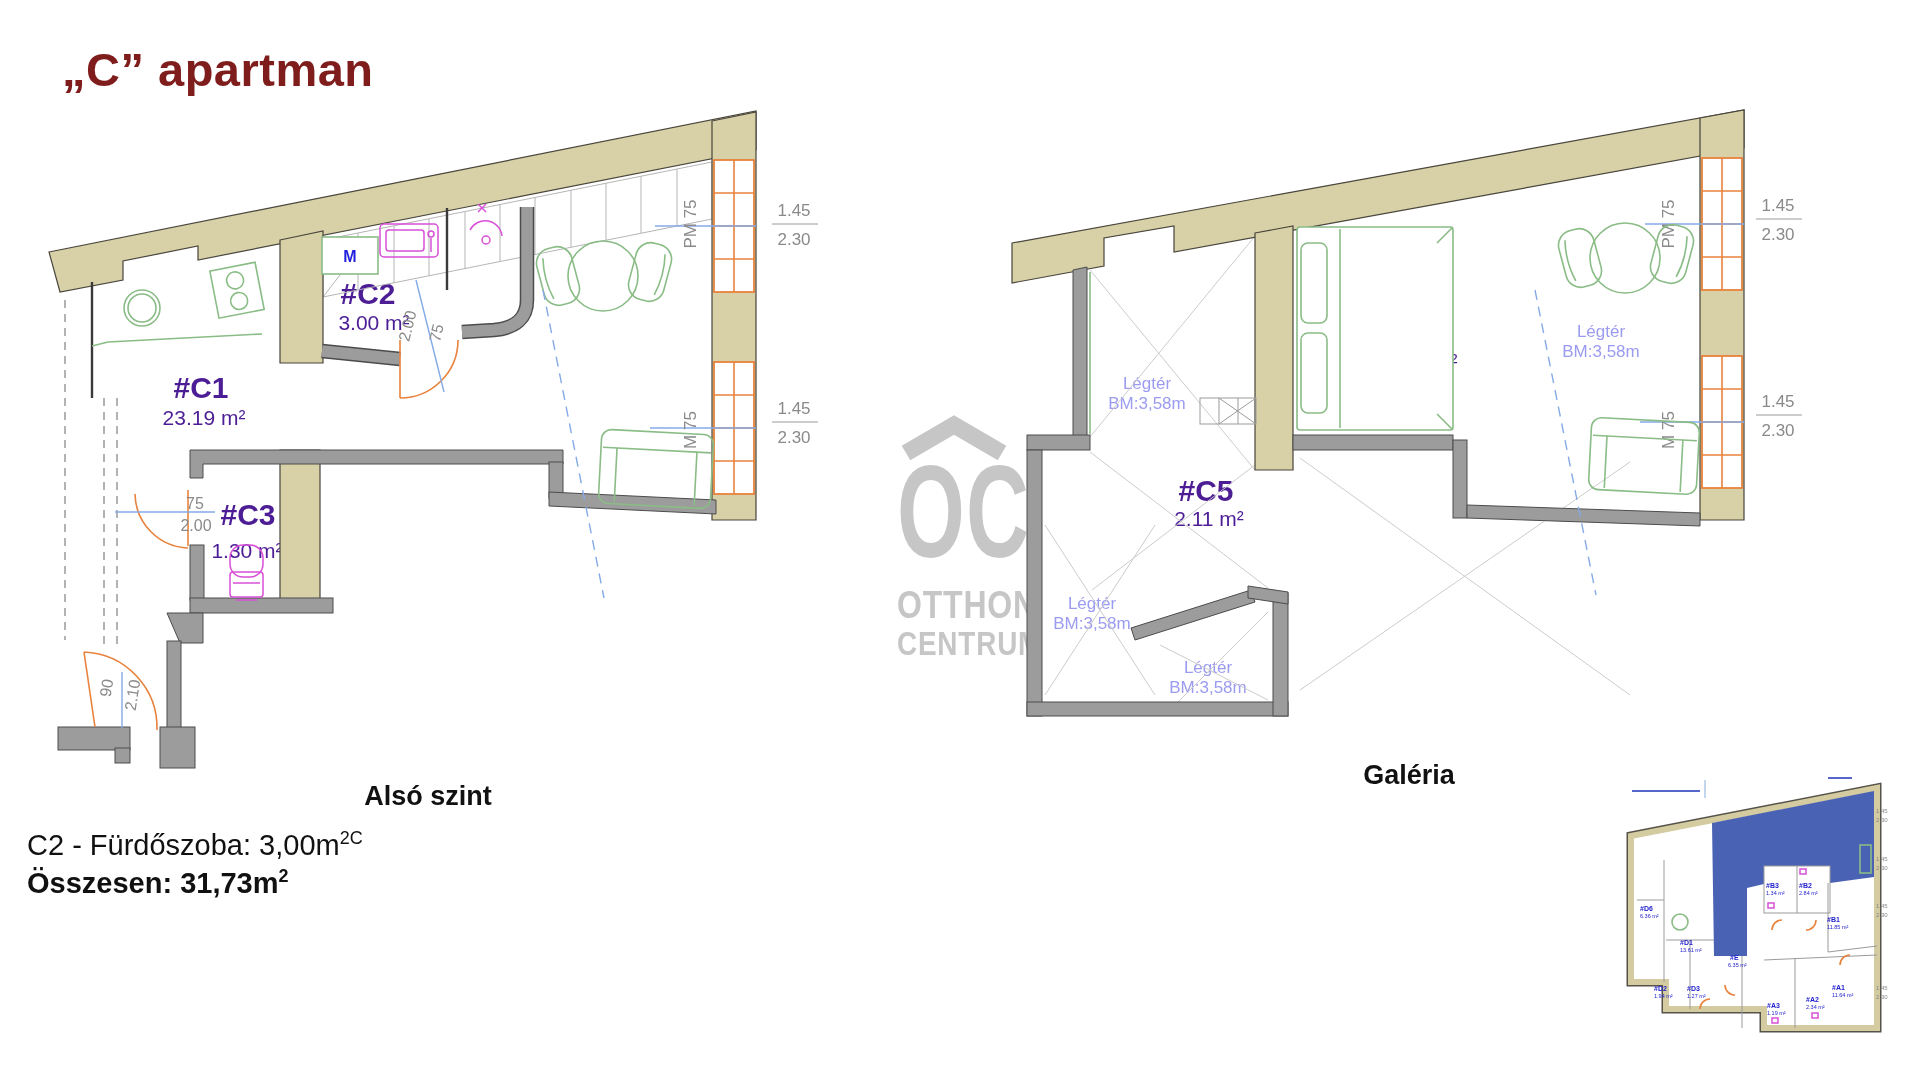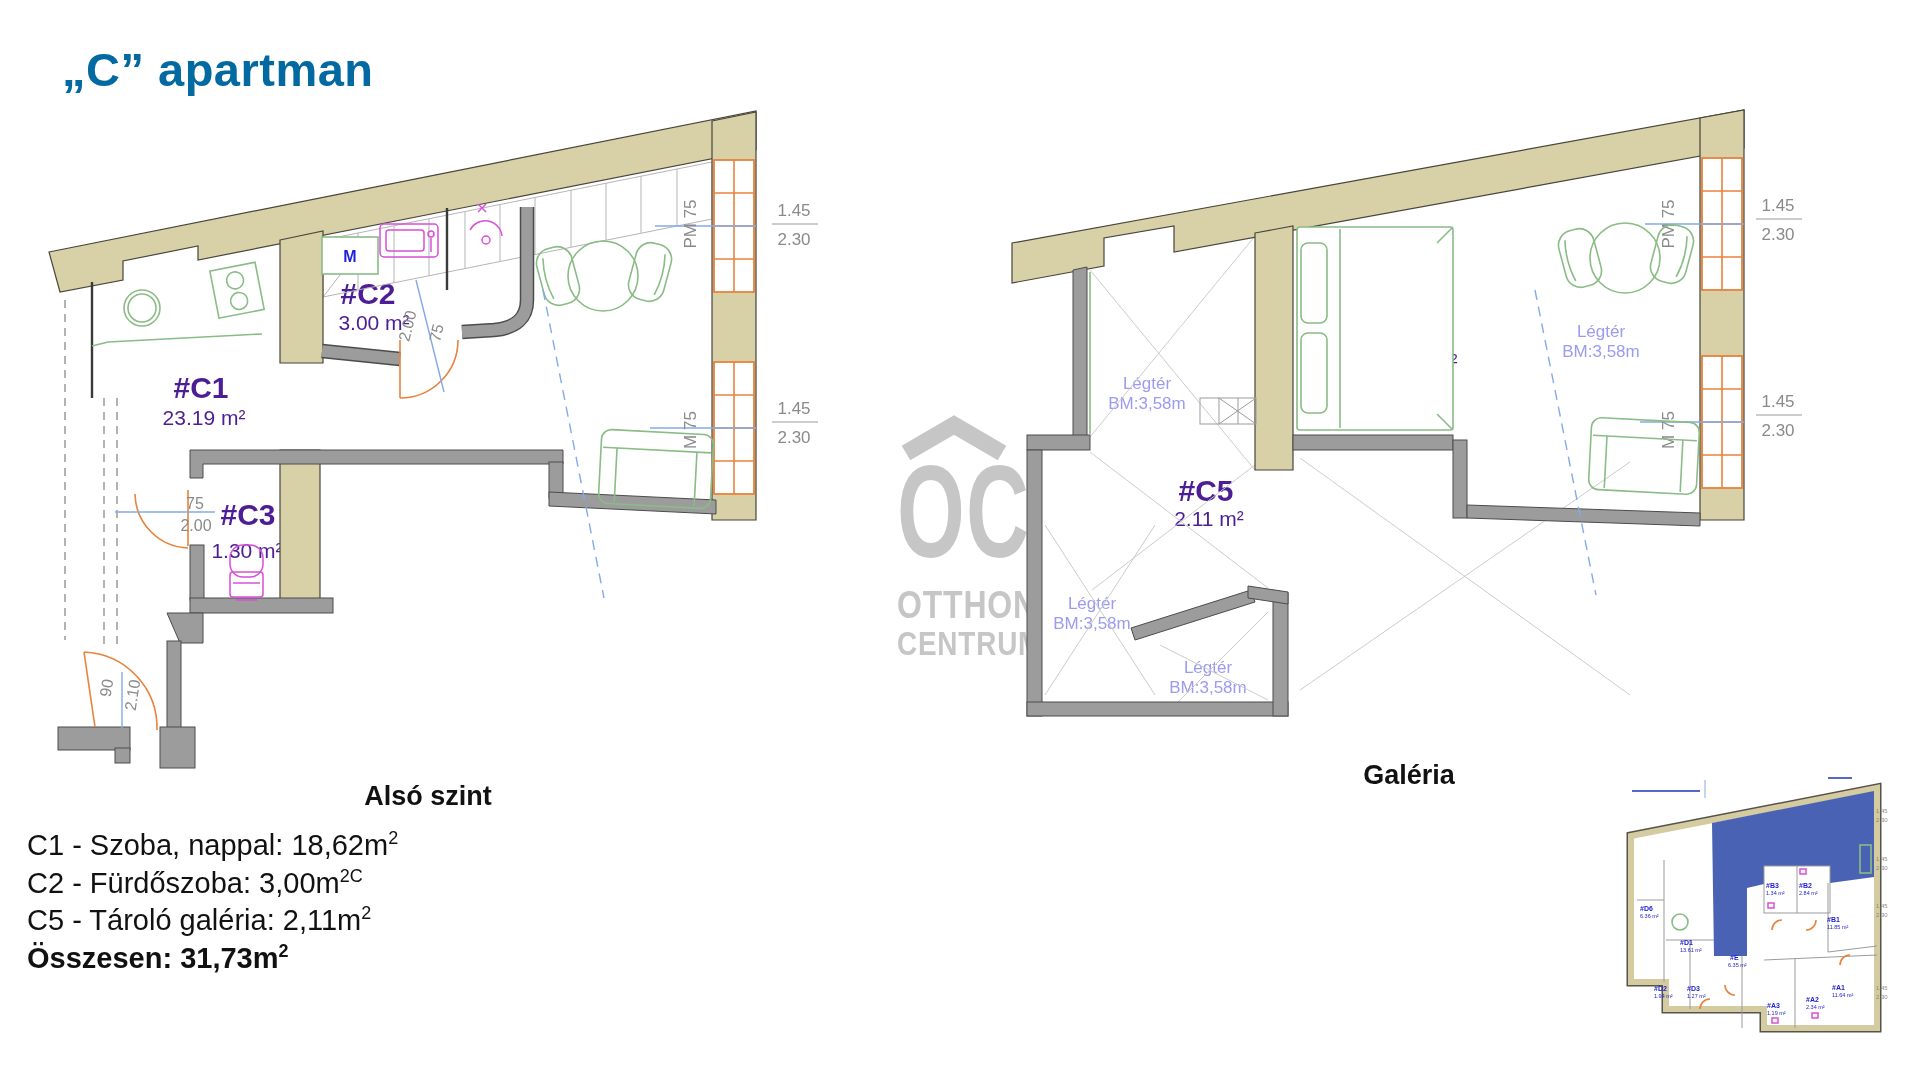--- a/index.html
+++ b/index.html
@@ -1,19 +1,19 @@
 <!DOCTYPE html>
 <html><head>
 <meta charset="utf-8">
 <style>
   html,body{margin:0;padding:0;background:#fff;}
   .page{position:relative;width:1920px;height:1080px;background:#fff;overflow:hidden;
         font-family:"Liberation Sans",sans-serif;}
   .abs{position:absolute;}
-  .title{left:62px;top:42px;font-size:47px;font-weight:700;color:#0369a1;letter-spacing:.5px;}
+  .title{left:62px;top:42px;font-size:47px;font-weight:700;color:#7f1d1d;letter-spacing:.5px;}
   .caption{font-size:27px;font-weight:700;color:#111;transform:translateX(-50%);white-space:nowrap;}
   
   .wm{z-index:0;color:#c6c6c6;}
   .wm-oc{left:897px;top:446px;font-size:132px;font-weight:700;line-height:1;
          transform:scaleX(.66);transform-origin:0 0;letter-spacing:2px;}
   .wm-l2{left:897px;top:585px;font-size:39px;font-weight:700;line-height:1;
          transform:scaleX(.82);transform-origin:0 0;letter-spacing:1px;}
   .wm-l3{left:897px;top:626px;font-size:34px;font-weight:700;line-height:1;
          transform:scaleX(.82);transform-origin:0 0;letter-spacing:1px;}
   svg.plans{left:0;top:0;z-index:1;}
@@ -418,19 +418,17 @@
     </div>
     <div class="air" style="left:1208px;top:678px;">
       <div>Légtér</div>
       <div>BM:3,58m</div>
     </div>
 
     <div class="abs caption" style="left:428px;top:781px;">Alsó szint</div>
     <div class="abs caption" style="left:1409px;top:760px;">Galéria</div>
 
     <div class="abs legend">
-      <div class="row"><span>C1 - Szoba, nappal: 18,62m</span><sup>2</sup></div>
       <div class="row"><span>C2 - Fürdőszoba: 3,00m</span><sup>2C</sup></div>
-      <div class="row"><span>C5 - Tároló galéria: 2,11m</span><sup>2</sup></div>
       <div class="row bold"><span>Összesen: 31,73m</span><sup>2</sup></div>
     </div>
   </div>
 </div>
 
 </body></html>

